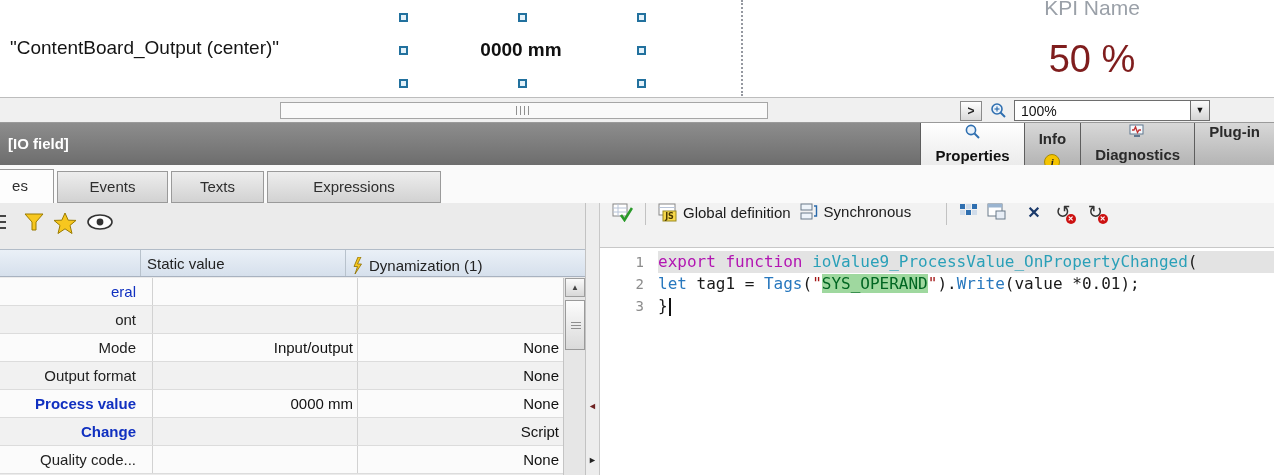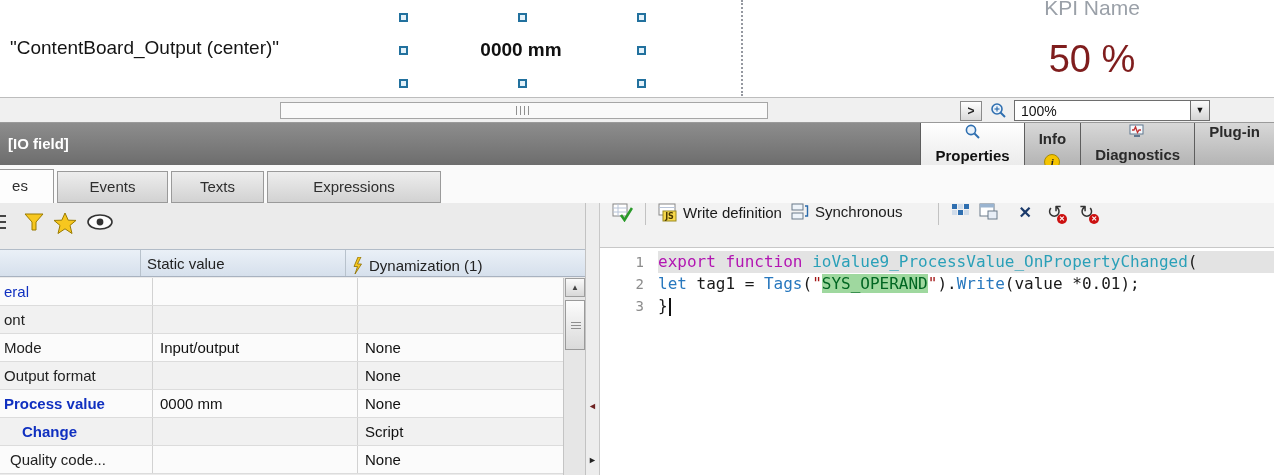--- a/index.html
+++ b/index.html
@@ -65,21 +65,21 @@
 
   .grid-head { position:absolute; left:0; top:46px; width:585px; height:28px;
                background:linear-gradient(#eaf0f7,#d6e0ec);
                border-top:1px solid #b2bcc8; border-bottom:1px solid #a8b2c0; display:flex; }
   .gh-name { width:140px; }
   .gh-static { width:205px; border-left:1px solid #b8c2cc; padding:5px 0 16px 6px; font-size:15px; color:#222; }
   .gh-dyn { flex:1; border-left:1px solid #b8c2cc; padding:4px 0 0 6px; font-size:15px; color:#222;
             display:flex; align-items:center; gap:5px; }
 
   .grid-rows { position:absolute; left:0; top:75px; width:563px; }
-  .prow { height:28px; display:flex; border-bottom:1px solid #dcdcdc; background:#fbfbfb; font-size:15px; }
+  .prow { height:28px; display:flex; border-bottom:1px solid #dcdcdc; background:#fbfbfb; font-size:15px;text-align:right; }
   .prow:nth-child(even) { background:#f1f1f1; }
   .c-name { width:140px; padding:5px 4px 0 4px; color:#222; white-space:nowrap; overflow:hidden; }
   .c-static { width:205px; border-left:1px solid #d2d2d2; padding:5px 4px 0 7px; color:#111;margin-left:12px; }
   .c-dyn { flex:1; border-left:1px solid #d2d2d2; padding:5px 4px 0 7px; color:#111; }
   .r-link .c-name { color:#1030c0; }
   .r-proc .c-name { color:#1030c0; font-weight:bold; }
   .r-change .c-name { color:#1030c0; font-weight:bold; padding-left:22px; }
   .r-qc .c-name { padding-left:10px; }
 
   .vscroll { position:absolute; left:563px; top:75px; width:22px; height:197px; background:#e6e6e6;
@@ -316,21 +316,21 @@
           </svg>
         </span>
         <span class="rt-sep"></span>
         <span class="rt-btn">
           <svg width="19" height="19">
             <rect x="1" y="1" width="16" height="11" fill="#fff" stroke="#888"></rect>
             <line x1="1" y1="4.5" x2="17" y2="4.5" stroke="#b8c4d8"></line>
             <rect x="5" y="8" width="13" height="10" fill="#f7d84a" stroke="#9a8a20"></rect>
             <text x="11.5" y="16" font-size="8" font-weight="bold" text-anchor="middle" fill="#4a3a00" font-family="DejaVu Sans, sans-serif">JS</text>
           </svg>
-          <span class="rt-label">Write definition</span>
+          <span class="rt-label">Global definition</span>
         </span>
         <span class="rt-btn">
           <svg width="18" height="17">
             <rect x="1" y="1" width="11" height="6" fill="#eef4fa" stroke="#6a7a8a"></rect>
             <rect x="1" y="10" width="11" height="6" fill="#eef4fa" stroke="#6a7a8a"></rect>
             <path d="M14 3 L16.5 3 L16.5 13 L14 13" fill="none" stroke="#2a6aaa" stroke-width="1.4"></path>
           </svg>
           <span class="rt-label">Synchronous</span>
         </span>
         <span class="rt-sep" style="margin-left:26px"></span>

